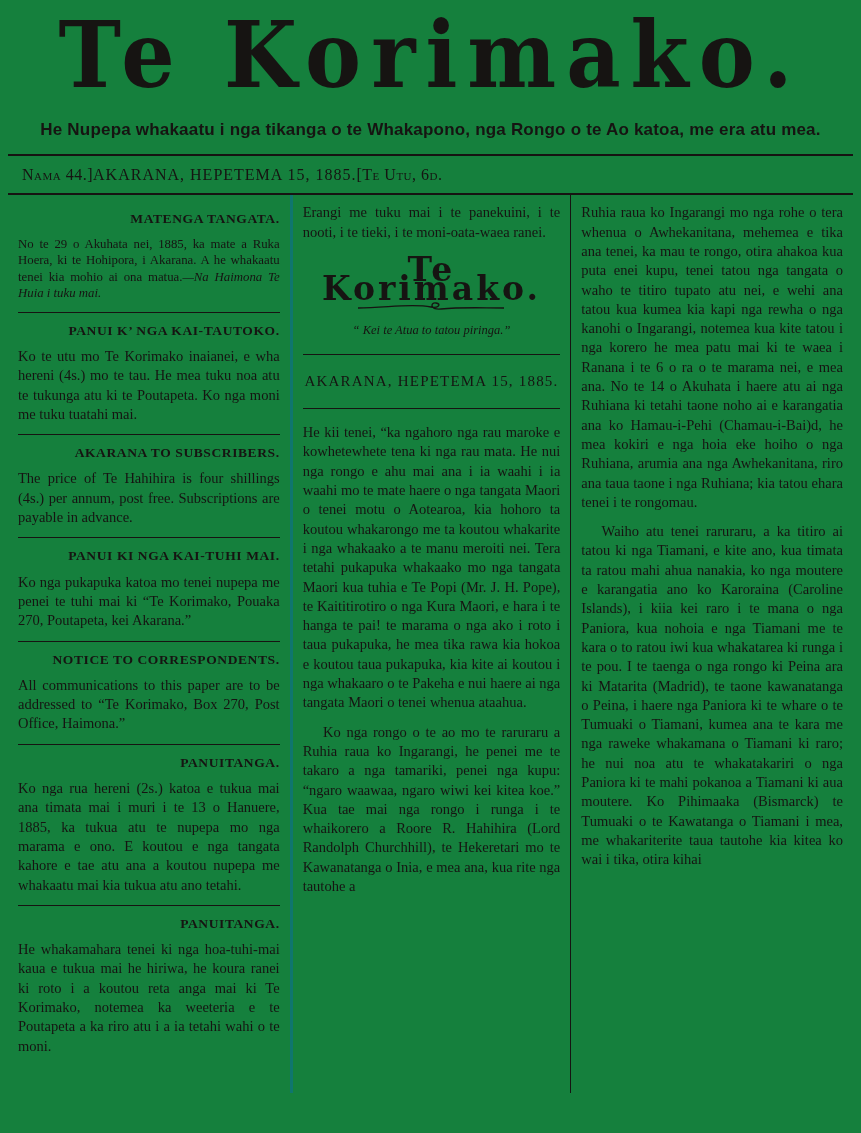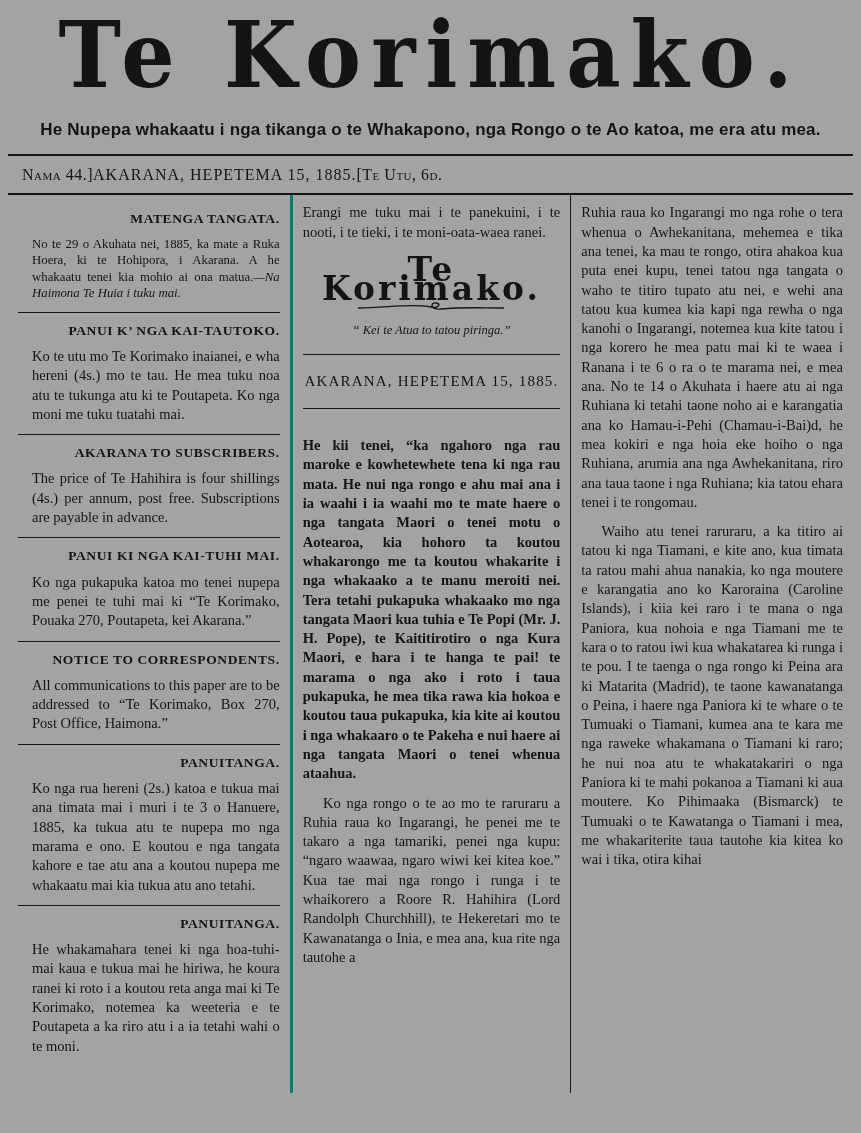--- a/index.html
+++ b/index.html
@@ -1,19 +1,19 @@
 <!DOCTYPE html>
 <html><head>
 <meta charset="utf-8">
 <style>
   * { box-sizing: border-box; }
   html, body { margin: 0; padding: 0; background: #d8d6d0; }
   .page {
     width: 861px; height: 1133px; margin: 0 auto;
-    background: #a3a3a3; color: #161412;
+    background: #15803d; color: #161412;
     font-family: "Liberation Serif", serif;
     overflow: hidden; position: relative;
     padding: 4px 8px 0 8px;
   }
   
   .masthead { text-align: center; }
   .masthead-title {
     font-family: "DejaVu Serif", serif;
     font-weight: bold;
     font-size: 84px;
@@ -50,41 +50,41 @@
     overflow: hidden;
     font-size: 14.5px; line-height: 19.3px;
     text-align: justify;
   }
   .col.mid { border-left: 3px solid #0f766e; border-right: 1px solid #161412; }
   
   .notice-head {
     font-size: 13.5px; font-weight: bold; text-align: right;
     letter-spacing: 0.6px; margin: 6px 0 7px 0;
   }
-  .notice-body { margin: 0 0 10px 14px; }
+  .notice-body { margin: 0 0 10px 0; }
   .notice-body.small { font-size: 12.8px; line-height: 16.5px; }
   .attr { font-style: italic; }
   .sep { border: none; border-top: 1px solid #161412; margin: 9px 0 8px 0; }
   
   .cont { margin: 0 0 16px 0; }
   .inner-masthead { text-align: center; margin: 18px 0 10px 0; }
   .inner-title {
     font-family: "DejaVu Serif", serif;
     font-weight: bold; font-size: 33px; letter-spacing: 3px;
   }
   .flourish { display: block; margin: 2px auto 4px auto; }
   .motto { font-style: italic; font-size: 12.5px; margin: 8px 0 14px 0; }
   .col-dateline {
     text-align: center; font-size: 15px; letter-spacing: 1.2px;
     padding: 9px 0 8px 0;
   }
   .body { margin: 0 0 10px 0; }
   .body.flush { text-indent: 0; }
   .body.indent { text-indent: 1.4em; }
-  .first-body { margin-top: 27px; font-weight: bold; }
+  .first-body { margin-top: 14px; }
 </style>
 </head>
 <body>
 
 <div class="page">
 
   <header class="masthead">
     <h1 class="masthead-title">Te Korimako.</h1>
     <p class="masthead-subtitle">He Nupepa whakaatu i nga tikanga o te Whakapono, nga Rongo o te Ao katoa, me era atu mea.</p>
   </header>
@@ -133,21 +133,21 @@
 
       <div class="notice">
         <h2 class="notice-head">NOTICE TO CORRESPONDENTS.</h2>
         <p class="notice-body">All communications to this paper are to be addressed to “Te Korimako, Box 270, Post Office, Haimona.”</p>
       </div>
 
       <hr class="sep">
 
       <div class="notice">
         <h2 class="notice-head">PANUITANGA.</h2>
-        <p class="notice-body">Ko nga rua hereni (2s.) katoa e tukua mai ana timata mai i muri i te 3 o Hanuere, 1885, ka tukua atu te nupepa mo nga marama e ono.   E koutou e nga tangata kahore e tae atu ana a koutou nupepa me whakaatu mai kia tukua atu ano tetahi.</p>
+        <p class="notice-body">Ko nga rua hereni (2s.) katoa e tukua mai ana timata mai i muri i te 13 o Hanuere, 1885, ka tukua atu te nupepa mo nga marama e ono.   E koutou e nga tangata kahore e tae atu ana a koutou nupepa me whakaatu mai kia tukua atu ano tetahi.</p>
       </div>
 
       <hr class="sep">
 
       <div class="notice">
         <h2 class="notice-head">PANUITANGA.</h2>
         <p class="notice-body">He whakamahara tenei ki nga hoa-tuhi-mai kaua e tukua mai he hiriwa, he koura ranei ki roto i a koutou reta anga mai ki Te Korimako, notemea ka weeteria e te Poutapeta a ka riro atu i a ia tetahi wahi o te moni.</p>
       </div>
 
     </section>

